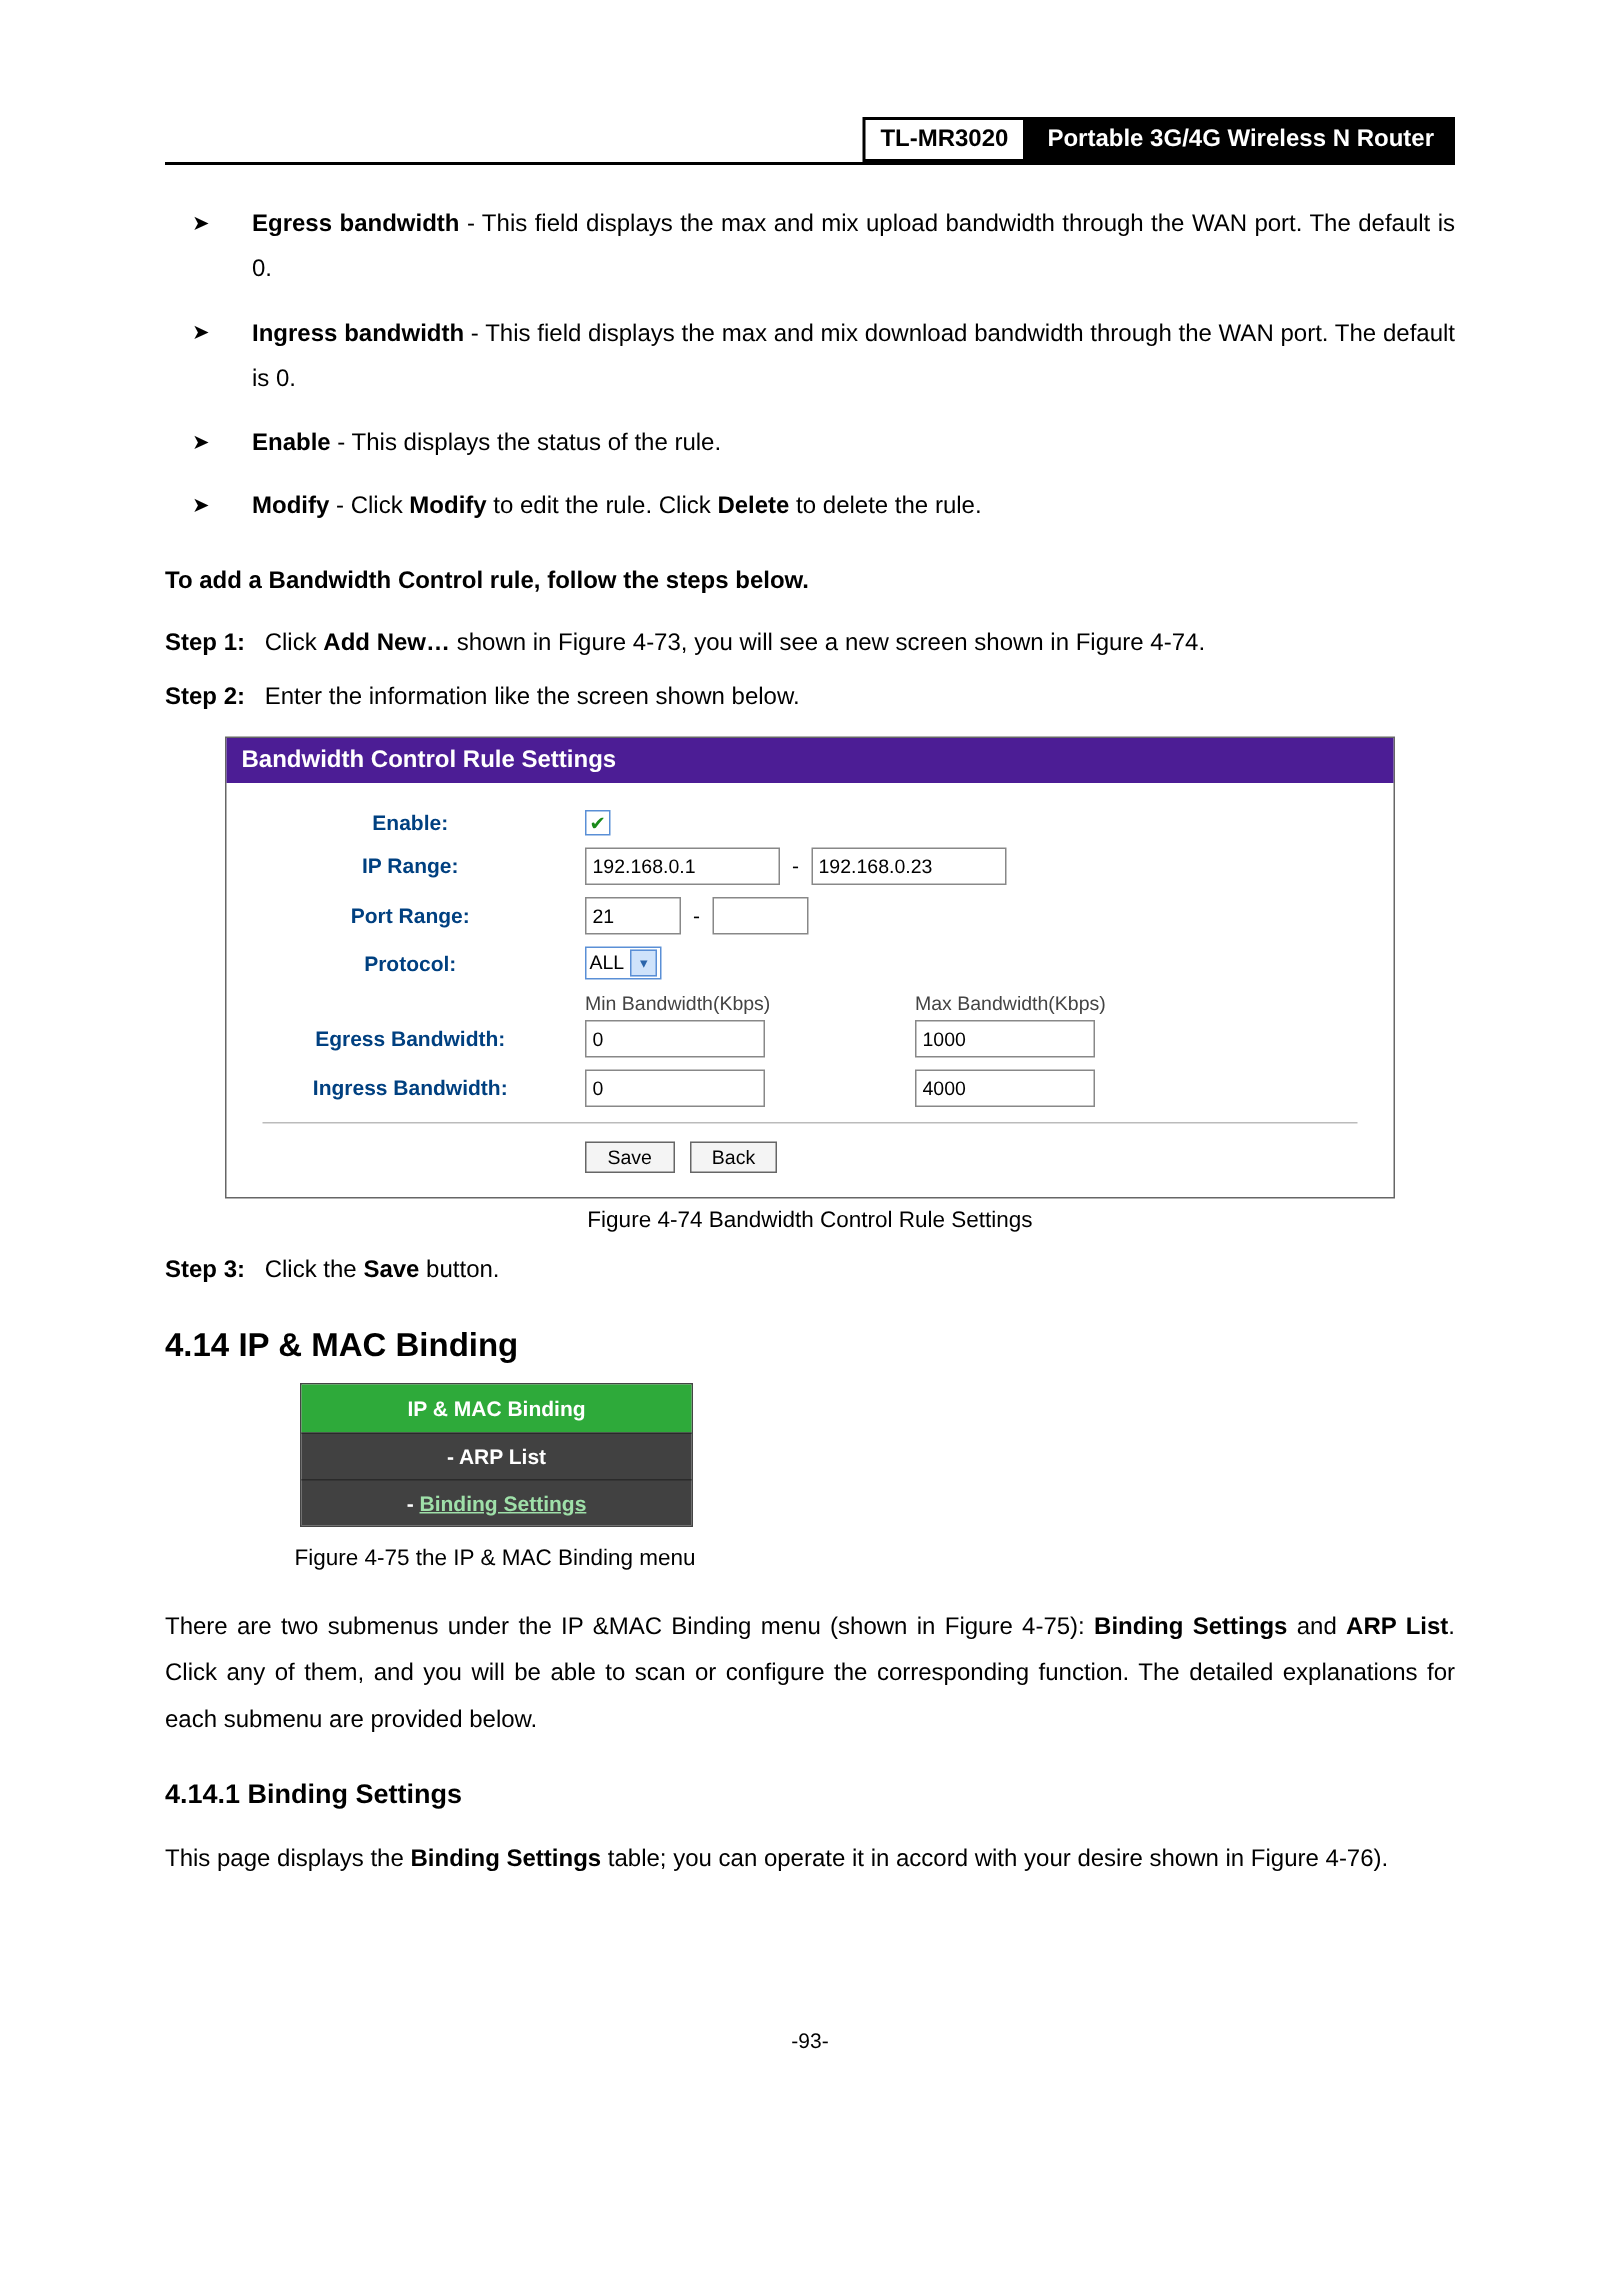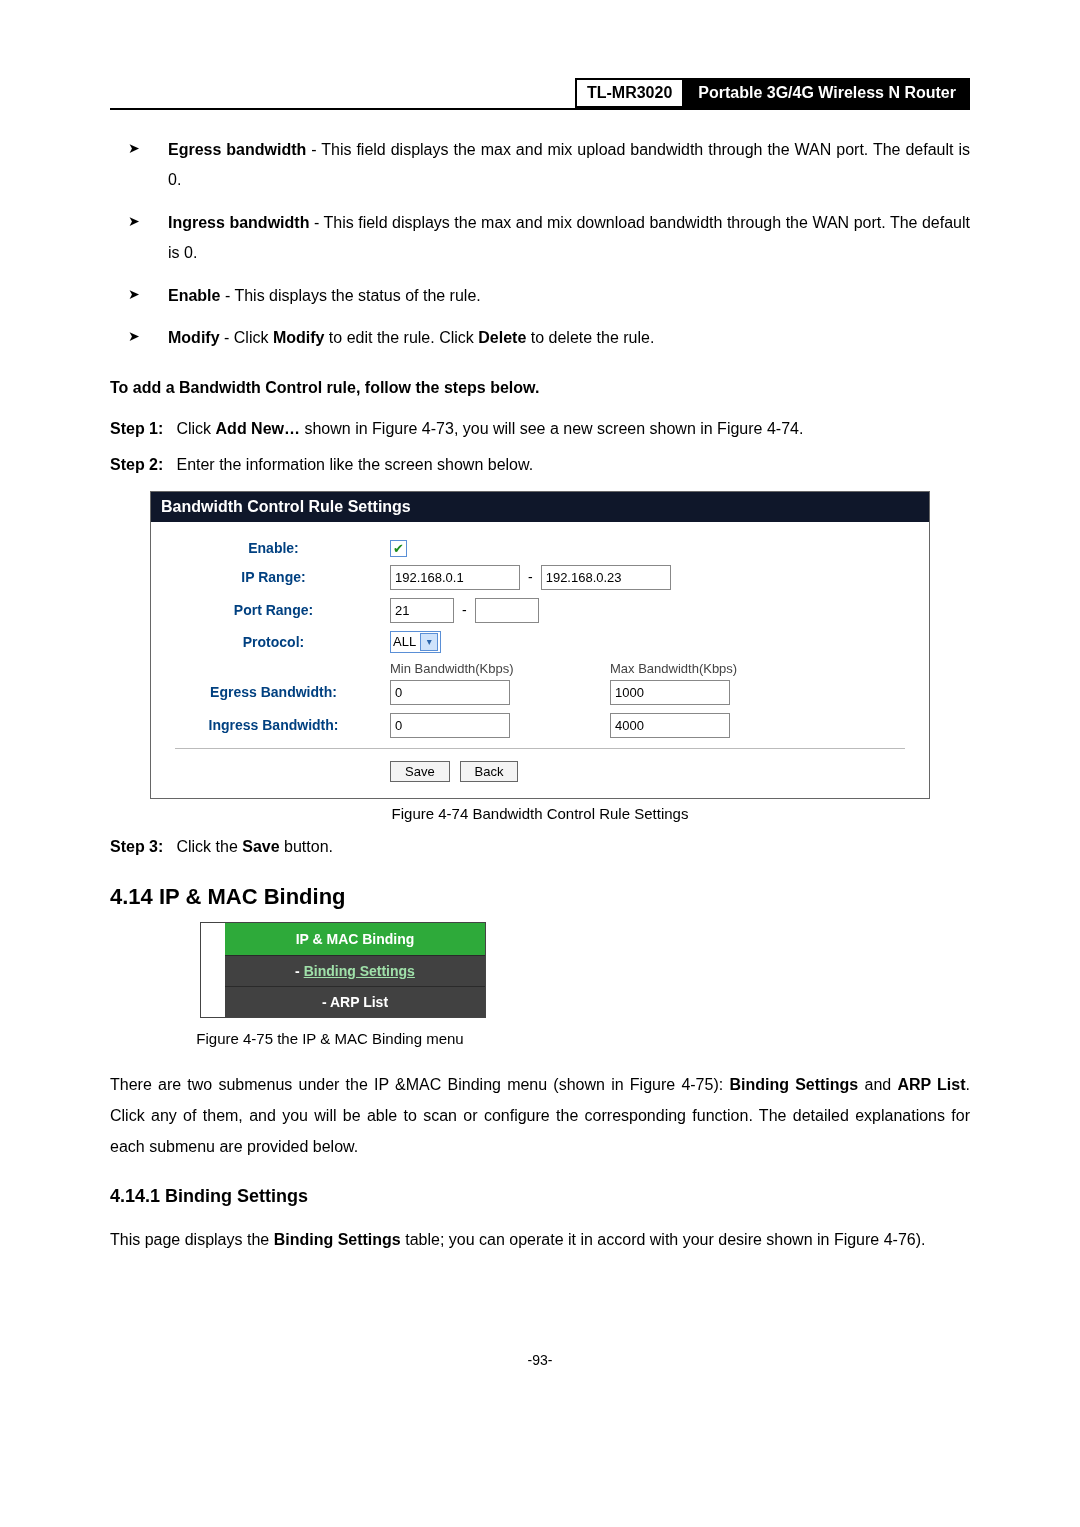--- a/index.html
+++ b/index.html
@@ -78,21 +78,21 @@
     width: calc(100% - 70px);
     vertical-align: top;
   }
   .panel {
     border: 1px solid #666;
     margin: 10px 40px 6px 40px;
     font-family: Tahoma, Arial, sans-serif;
     font-size: 14px;
   }
   .panel-title {
-    background: #0f172a;
+    background: #4c1d95;
     color: #fff;
     font-weight: bold;
     padding: 6px 10px;
     font-size: 16px;
   }
   .panel-body {
     padding: 18px 20px 16px 20px;
   }
   .form-row {
     display: flex;
@@ -187,21 +187,20 @@
     font-weight: bold;
     margin: 24px 0 14px 0;
   }
   .menu-box {
     margin: 6px 0 6px 90px;
     width: 260px;
     border: 1px solid #444;
     font-family: Tahoma, Arial, sans-serif;
     font-size: 14px;
     font-weight: bold;
-    padding-left: 24px;
   }
   .menu-head {
     background: #2eaa3a;
     color: #fff;
     padding: 8px 0;
     text-align: center;
   }
   .menu-item {
     background: #414141;
     color: #fff;
@@ -326,24 +325,24 @@
 
   <div class="step">
     <span class="label">Step 3:</span>
     <span class="body"><span>Click the </span><b>Save</b><span> button.</span></span>
   </div>
 
   <h2>4.14 IP &amp; MAC Binding</h2>
 
   <div class="menu-box">
     <div class="menu-head">IP &amp; MAC Binding</div>
+    <div class="menu-item">- ARP List</div>
     <div class="menu-item">
       <span>- </span><span class="link">Binding Settings</span>
     </div>
-    <div class="menu-item">- ARP List</div>
   </div>
 
   <div class="menu-caption">Figure 4-75 the IP &amp; MAC Binding menu</div>
 
   <p class="para">
     <span>There are two submenus under the IP &amp;MAC Binding menu (shown in Figure 4-75): </span><b>Binding Settings</b><span> and </span><b>ARP List</b><span>. Click any of them, and you will be able to scan or configure the corresponding function. The detailed explanations for each submenu are provided below.</span>
   </p>
 
   <h3>4.14.1  Binding Settings</h3>
 

